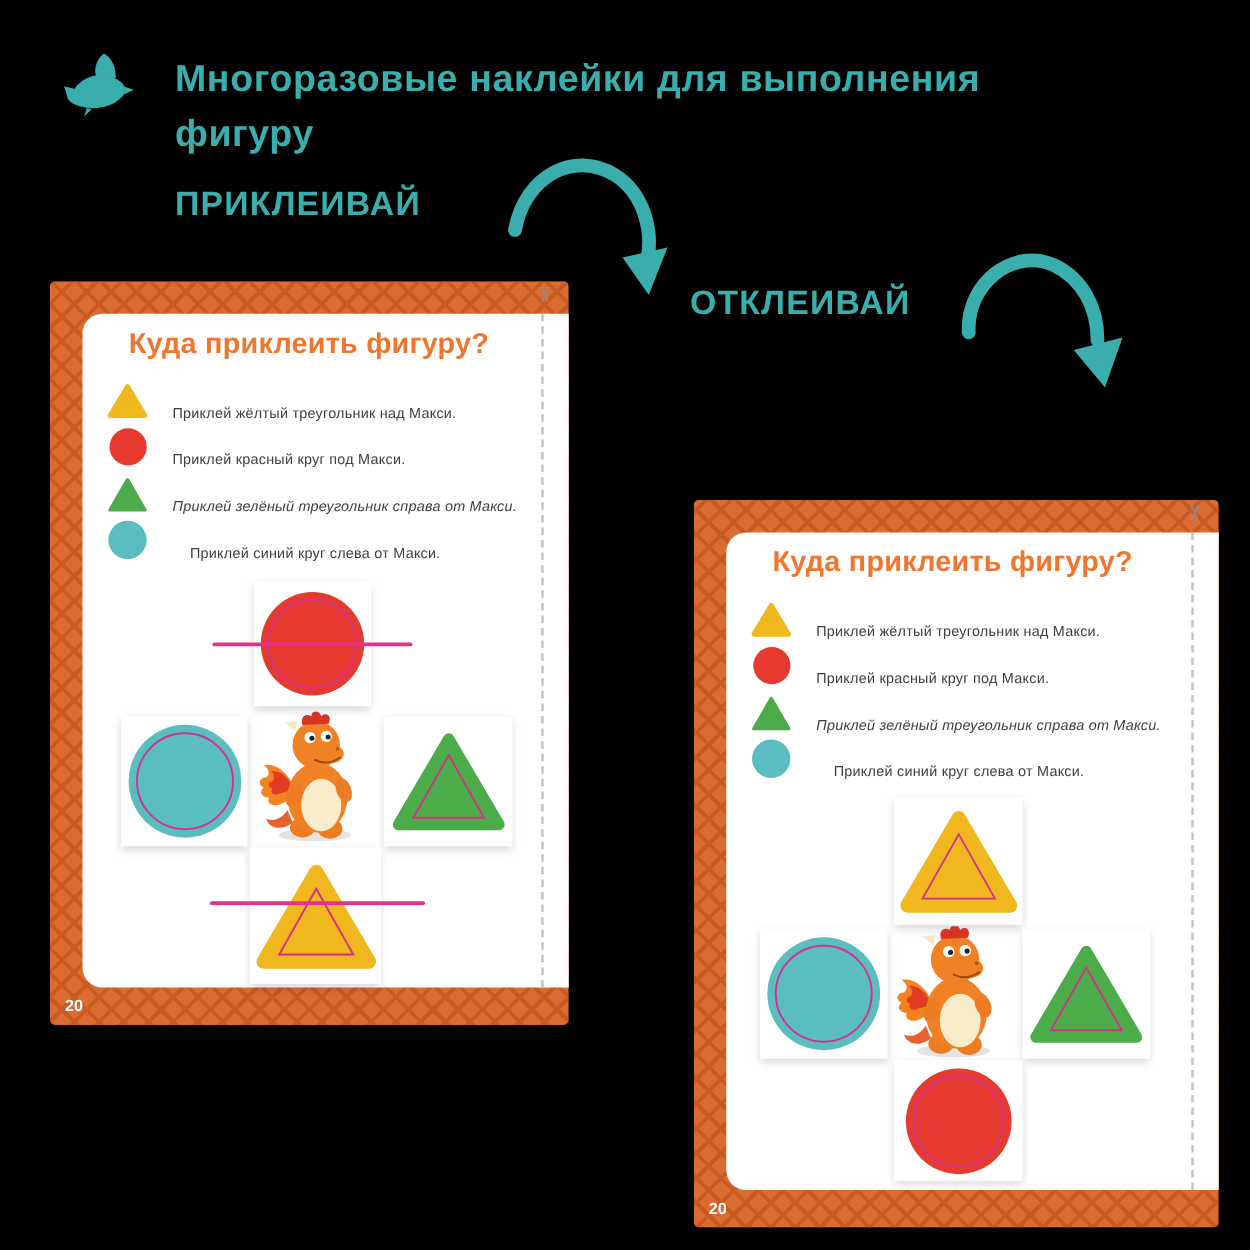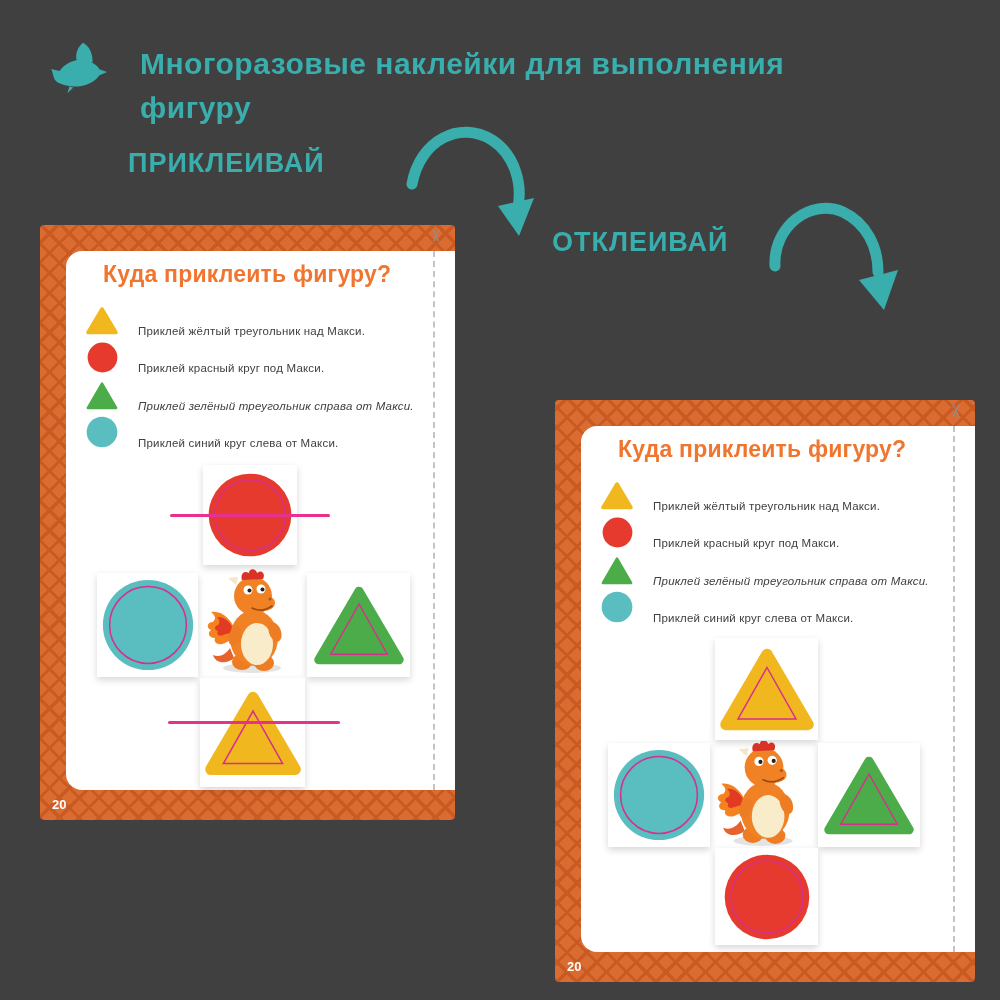--- a/index.html
+++ b/index.html
@@ -3,29 +3,29 @@
 <meta charset="utf-8">
 <style>
   :root{
     --teal:#39AEAD; --orange-base:#DB6C31; --orange-pattern:#C95A22;
     --orange-title:#F0752E; --red:#E63A2E; --yellow:#F0B71F; --green:#4CAC49;
     --blue:#5ABDBF; --magenta:#D6308C; --strike-pink:#E8308F; --dash-gray:#C4C4C4;
   }
   *{margin:0;padding:0;box-sizing:border-box;}
   html,body{background:#fff;}
   body{font-family:"Liberation Sans","DejaVu Sans",sans-serif;}
-  .canvas{position:relative;width:1000px;height:1000px;background:#404040;overflow:hidden;}
+  .canvas{position:relative;width:1000px;height:1000px;background:#000000;overflow:hidden;}
 
   
   .bird{position:absolute;left:50px;top:40px;width:62px;height:56px;}
   .main-title{position:absolute;left:140px;top:42px;width:800px;color:var(--teal,#39AEAD);
     font-size:30px;font-weight:700;line-height:44px;letter-spacing:.5px;}
   .step-label{position:absolute;color:var(--teal,#39AEAD);font-size:27px;font-weight:800;
     letter-spacing:1px;white-space:nowrap;}
-  .step-1{left:128px;top:148px;}
+  .step-1{left:140px;top:148px;}
   .step-2{left:552px;top:227px;}
   .step-3{left:610px;top:330px;}
   .arrow{position:absolute;}
   .arrow-1{left:398px;top:112px;width:145px;height:125px;}
   .arrow-2{left:762px;top:188px;width:150px;height:130px;}
   .arrow path{stroke:var(--teal,#39AEAD);stroke-width:11;fill:none;stroke-linecap:round;}
   .arrow polygon{fill:var(--teal,#39AEAD);}
 
   
   .page{position:absolute;border-radius:4px;
@@ -41,21 +41,21 @@
   .cutline{position:absolute;top:26px;bottom:30px;right:20px;width:0;
     border-left:2px dashed var(--dash-gray,#C4C4C4);}
   .scissors{position:absolute;right:13px;top:2px;font-size:17px;color:#8E8E8E;
     transform:rotate(90deg);line-height:1;}
   .page-num{position:absolute;left:12px;bottom:8px;color:#fff;font-size:13px;font-weight:700;}
   .page-title{position:absolute;left:42px;top:36px;color:var(--orange-title,#F0752E);
     font-size:23px;font-weight:800;letter-spacing:.2px;white-space:nowrap;margin-left:21px;}
   .instr{position:absolute;left:42px;display:flex;align-items:flex-end;height:34px;}
   .instr .icbox{width:40px;height:34px;display:flex;align-items:center;justify-content:center;margin-right:16px;}
   .instr .itext{font-size:11.5px;color:#404040;letter-spacing:.2px;white-space:nowrap;}
-  .r0{top:78px;} .r1{top:115px;} .r2{top:153px;font-style:italic;} .r3{top:190px;}
+  .r0{top:78px;} .r1{top:115px;} .r2{top:153px;font-style:italic;} .r3{top:190px;gap:14px;}
 
   .card{position:absolute;background:#fff;box-shadow:0 3px 7px rgba(0,0,0,.16);
     display:flex;align-items:center;justify-content:center;}
   .strike{position:absolute;height:3px;background:var(--strike-pink,#E8308F);border-radius:2px;}
   .maxi{position:absolute;}
 
   .fill-red{fill:var(--red,#E63A2E);}
   .fill-yellow{fill:var(--yellow,#F0B71F);} .stroke-yellow{stroke:var(--yellow,#F0B71F);}
   .fill-green{fill:var(--green,#4CAC49);} .stroke-green{stroke:var(--green,#4CAC49);}
   .fill-blue{fill:var(--blue,#5ABDBF);}

